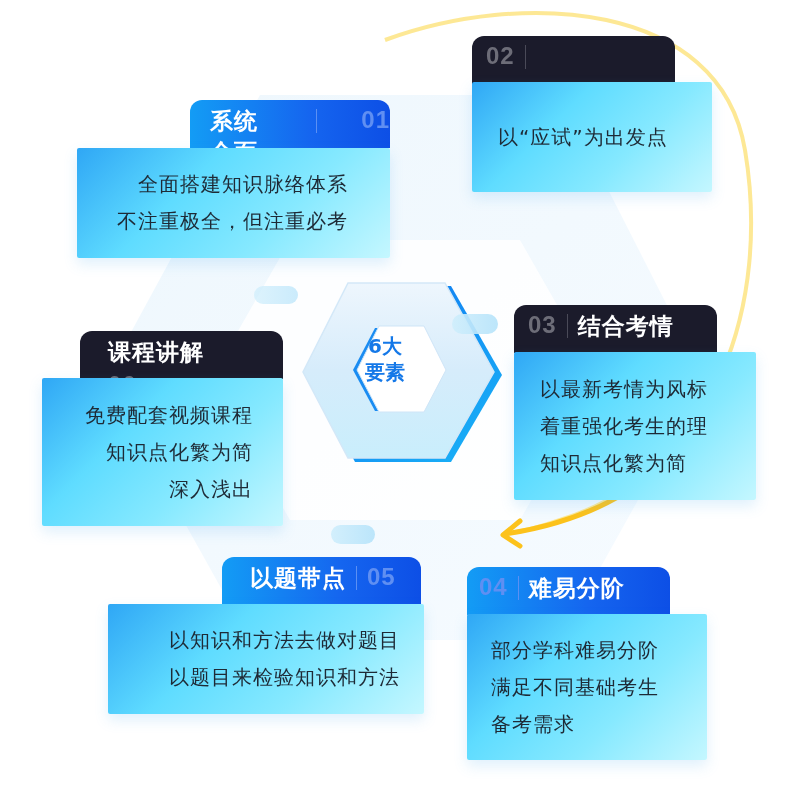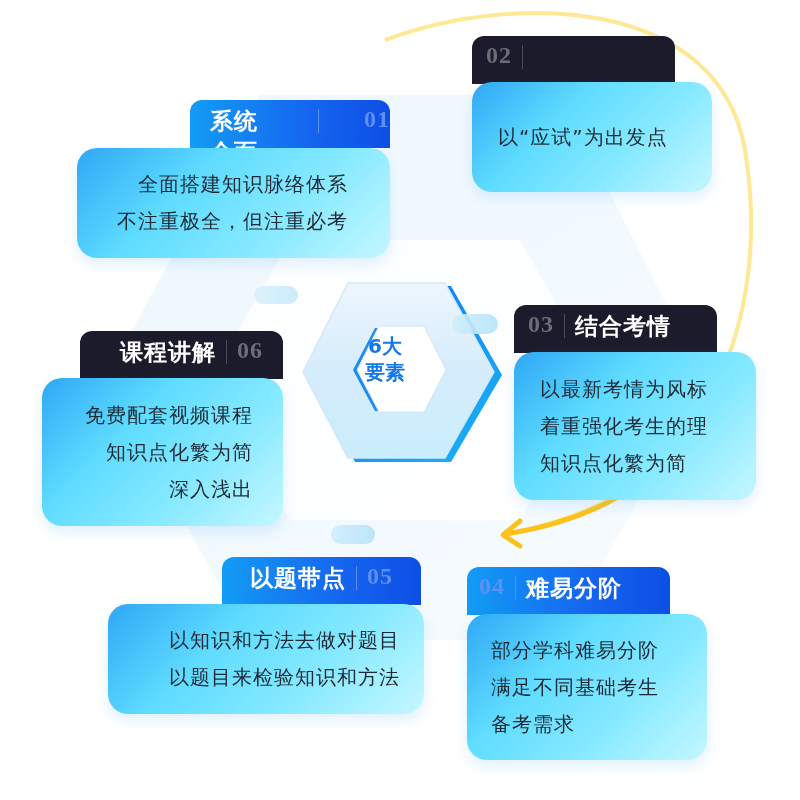--- a/index.html
+++ b/index.html
@@ -11,30 +11,30 @@
   
   .bg-hex { position: absolute; left: 0; top: 0; }
 
   
   .pill { position: absolute; border-radius: 10px; background: linear-gradient(90deg, #cfeefc, #b5e3fa); opacity: 0.9; }
 
   
   .tab { position: absolute; height: 48px; border-radius: 12px 12px 0 0; display: flex; align-items: flex-start; padding-top: 6px; font-weight: bold; font-size: 23px; letter-spacing: 1px; }
   .tab.blue { background: linear-gradient(90deg, #139cf5 0%, #1565ef 60%, #0d4fe6 100%); color: #ffffff; }
   .tab.dark { background: #1b1b2b; color: #ffffff; }
-  .tab .num { font-family: Liberation Serif, serif; font-weight: bold; font-size: 24px; }
+  .tab .num { font-family: Liberation Sans, sans-serif; font-weight: bold; font-size: 24px; }
   .tab.blue .num { color: #5f8ff2; }
   .tab.dark .num { color: #6d6d78; }
   .tab .sep { display: inline-block; width: 1px; height: 24px; margin: 0 10px; margin-top: 3px; }
   .tab.blue .sep { background: #5b90f3; }
   .tab.dark .sep { background: #4a4a58; }
   .tab .title { color: #ffffff; }
 
   
-  .card { position: absolute; border-radius: 20px; background: linear-gradient(135deg, #2fa7f5 0%, #5fdcff 35%, #86e9ff 65%, #c5f7ff 100%); box-shadow: 0 6px 14px rgba(80,170,240,0.18); display: flex; flex-direction: column; justify-content: center; font-size: 20px; color: #1e2a36; line-height: 37px; letter-spacing: 1px; }
+  .card { position: absolute; border-radius: 2px; background: linear-gradient(135deg, #2fa7f5 0%, #5fdcff 35%, #86e9ff 65%, #c5f7ff 100%); box-shadow: 0 6px 14px rgba(80,170,240,0.18); display: flex; flex-direction: column; justify-content: center; font-size: 20px; color: #1e2a36; line-height: 37px; letter-spacing: 1px; }
   .card.right-al { align-items: flex-end; text-align: right; }
   .card.left-al { align-items: flex-start; text-align: left; }
 
   
   .center-label { position: absolute; left: 350px; top: 333px; width: 70px; text-align: center; color: #1478e8; font-weight: bold; font-size: 20px; line-height: 26px; }
 </style>
 </head>
 <body>
 
 <div class="stage">
@@ -123,21 +123,21 @@
   <div class="tab blue" style="left:222px; top:557px; width:199px; padding-left:28px;">
     <span class="title">以题带点</span>
     <span class="sep"></span>
     <span class="num">05</span>
   </div>
   <div class="card right-al" style="left:108px; top:604px; width:316px; height:110px; padding-right:24px;">
     <div>以知识和方法去做对题目</div>
     <div>以题目来检验知识和方法</div>
   </div>
 
-  <div class="tab dark" style="left:80px; top:331px; width:203px; padding-left:40px;">
+  <div class="tab dark" style="left:80px; top:331px; width:203px; padding-left:28px;flex-direction:column;">
     <span class="title">课程讲解</span>
     <span class="sep"></span>
     <span class="num">06</span>
   </div>
   <div class="card right-al" style="left:42px; top:378px; width:241px; height:148px; padding-right:30px;">
     <div>免费配套视频课程</div>
     <div>知识点化繁为简</div>
     <div>深入浅出</div>
   </div>
 

